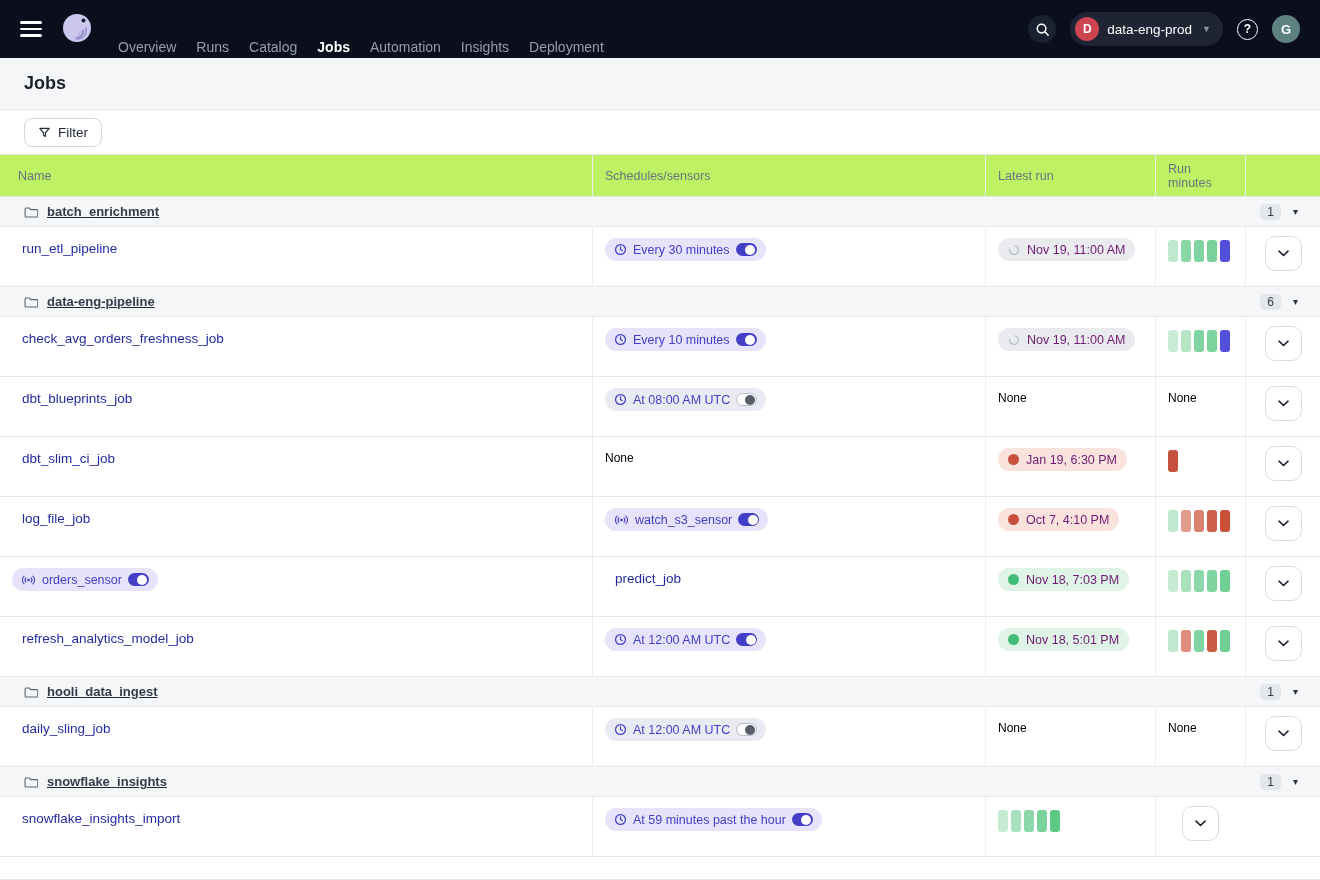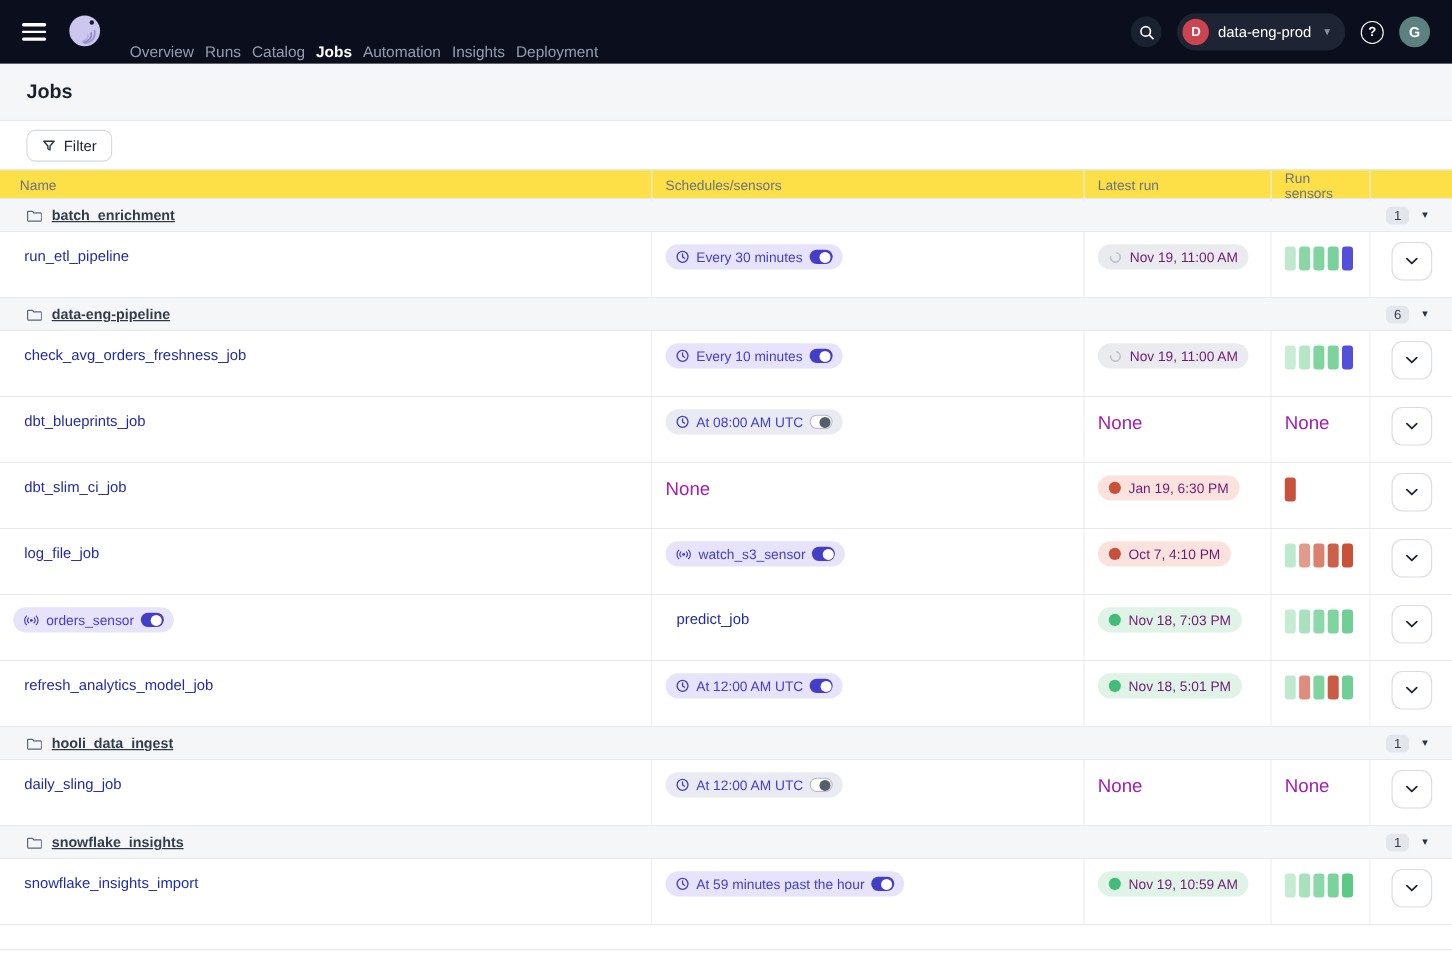--- a/index.html
+++ b/index.html
@@ -10,21 +10,21 @@
   }
 
   
   .topnav {
     height:58px; background:#0b0f1d; display:flex; align-items:center;
     padding:0 20px; gap:0;
   }
   .hamburger { width:22px; display:flex; flex-direction:column; gap:4px; cursor:pointer; margin-right:16px; }
   .hamburger i { display:block; height:2.5px; background:#ffffff; border-radius:2px; }
   .logo { width:38px; height:38px; margin-right:22px; }
-  .nav-items { display:flex; align-items:center; gap:10px;margin-top:36px; }
+  .nav-items { display:flex; align-items:center; gap:20px;margin-top:36px; }
   .nav-item { color:#959eae; font-size:14px; cursor:pointer; white-space:nowrap; }
   .nav-item.active { color:#ffffff; font-weight:700; }
   .topnav-right { margin-left:auto; display:flex; align-items:center; gap:14px; }
   .search-btn {
     width:28px; height:28px; border-radius:50%; background:#1a2130;
     display:flex; align-items:center; justify-content:center; cursor:pointer;
   }
   .deploy-pill {
     display:flex; align-items:center; gap:8px; background:#1e2433;
     border-radius:17px; padding:4px 12px 4px 5px; cursor:pointer; height:34px;
@@ -55,22 +55,22 @@
 
   .filterbar { height:44px; background:#ffffff; display:flex; align-items:center; padding:0 24px; }
   .filter-btn {
     display:flex; align-items:center; gap:7px; border:1px solid #d4d8de; background:#fff;
     border-radius:8px; padding:6px 13px; font-size:13.5px; color:#1d2430; cursor:pointer;
   }
 
   
   .grid-cols { display:grid; grid-template-columns:592px 393px 170px 90px 75px; }
   .thead {
-    height:27px; border-top:1px solid #e4e7eb; border-bottom:1px solid #e4e7eb;
-    align-items:center; background:#fde047;
+    height:43px; border-top:1px solid #e4e7eb; border-bottom:1px solid #e4e7eb;
+    align-items:center; background:#bef264;
   }
   .th { font-size:12.5px; color:#6a7380; padding:0 12px; height:100%; display:flex; align-items:center; }
   .th:first-child { padding-left:18px; }
   .th + .th { border-left:1px solid #eceef1; }
 
   .grow {
     height:30px; background:#f4f6f8; border-bottom:1px solid #e7e9ed;
     display:flex; align-items:center; justify-content:space-between; padding:0 22px 0 24px;
   }
   .grow-left { display:flex; align-items:center; gap:9px;text-decoration:underline; }
@@ -80,21 +80,21 @@
     background:#e3e6ea; color:#343c4b; border-radius:5px; padding:1px 7px;
     font-size:12px; min-width:20px; text-align:center;
   }
   .gcaret { font-size:10px; color:#2a3240; cursor:pointer; }
 
   .jrow { height:60px; border-bottom:1px solid #e7e9ed; background:#fff; }
   .cell { padding:11px 12px 0 12px; }
   .cell + .cell { border-left:1px solid #eceef1; }
   .cell.name { padding-left:22px; padding-top:14px; }
   .job-link { color:#232c9f; text-decoration:none; font-size:13.5px; cursor:pointer; }
-  .none { color:#a21caf; font-size:17px; padding-top:3px; display:inline-block; }
+  .none { color:#000000; font-size:12px; padding-top:3px; display:inline-block; }
 
   .chip {
     display:inline-flex; align-items:center; gap:6px; border-radius:12px;
     padding:3px 9px; font-size:12.5px; height:23px; cursor:pointer; white-space:nowrap;
   }
   .chip.sched { background:#e6e3fa; color:#433ec8; }
   .chip.sched.off { background:#eaeaf2; }
   .chip.run { gap:7px; color:#701a75; padding:3px 10px; }
   .chip.run.progress { background:#e9ebee; }
   .chip.run.fail { background:#fae3dd; }
@@ -183,21 +183,21 @@
     <span>Filter</span>
   </button>
 </div>
 
 <div>
 
   <div class="grid-cols thead">
     <div class="th">Name</div>
     <div class="th">Schedules/sensors</div>
     <div class="th">Latest run</div>
-    <div class="th">Run sensors</div>
+    <div class="th">Run minutes</div>
     <div class="th"></div>
   </div>
 
   <div class="grow">
     <div class="grow-left">
       <span>
         <svg width="14" height="12" viewBox="0 0 16 14">
             <path d="M1.5 2.2h4.3l1.4 1.8h7.3a.9.9 0 0 1 .9.9v6.9a.9.9 0 0 1-.9.9H1.5a.9.9 0 0 1-.9-.9V3.1a.9.9 0 0 1 .9-.9z" fill="none" stroke="#5c6673" stroke-width="1.3" transform="translate(.5 .2)"></path>
           </svg>
       </span>
@@ -549,26 +549,20 @@
               <path d="M8 4.6V8l2.2 1.5" fill="none" stroke="#433ec8" stroke-width="1.5" stroke-linecap="round"></path>
             </svg>
           </span>
         <span>At 59 minutes past the hour</span>
         <span class="tgl">
             <span class="knob"></span>
           </span>
       </span>
     </div>
     <div class="cell">
-      <span class="chip run success">
-        <span class="dot green"></span>
-        <span>Nov 19, 10:59 AM</span>
-      </span>
-    </div>
-    <div class="cell">
         <span class="bars">
           <span class="bar" style="background: rgb(198, 235, 211);"></span>
           <span class="bar" style="background: rgb(169, 225, 189);"></span>
           <span class="bar" style="background: rgb(140, 216, 170);"></span>
           <span class="bar" style="background: rgb(122, 210, 156);"></span>
           <span class="bar" style="background: rgb(92, 201, 133);"></span>
         </span>
       </div>
     <div class="cell expand">
       <button class="expand-btn">

